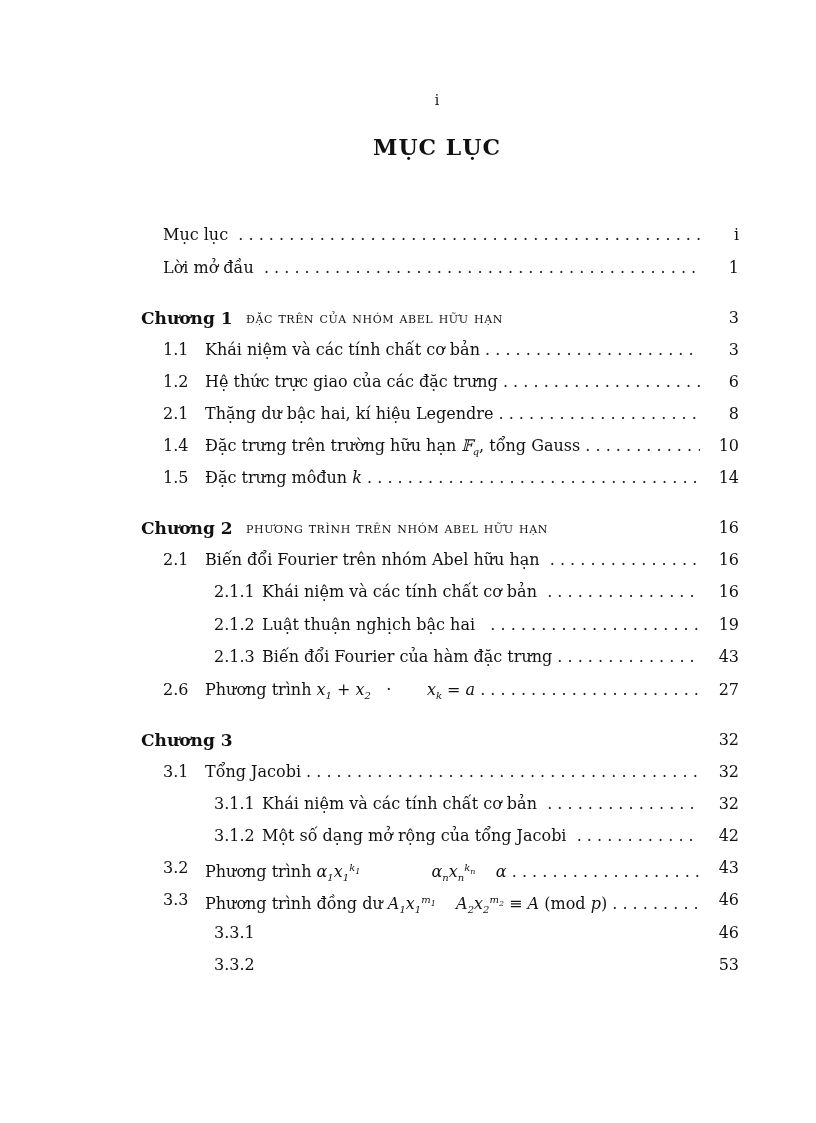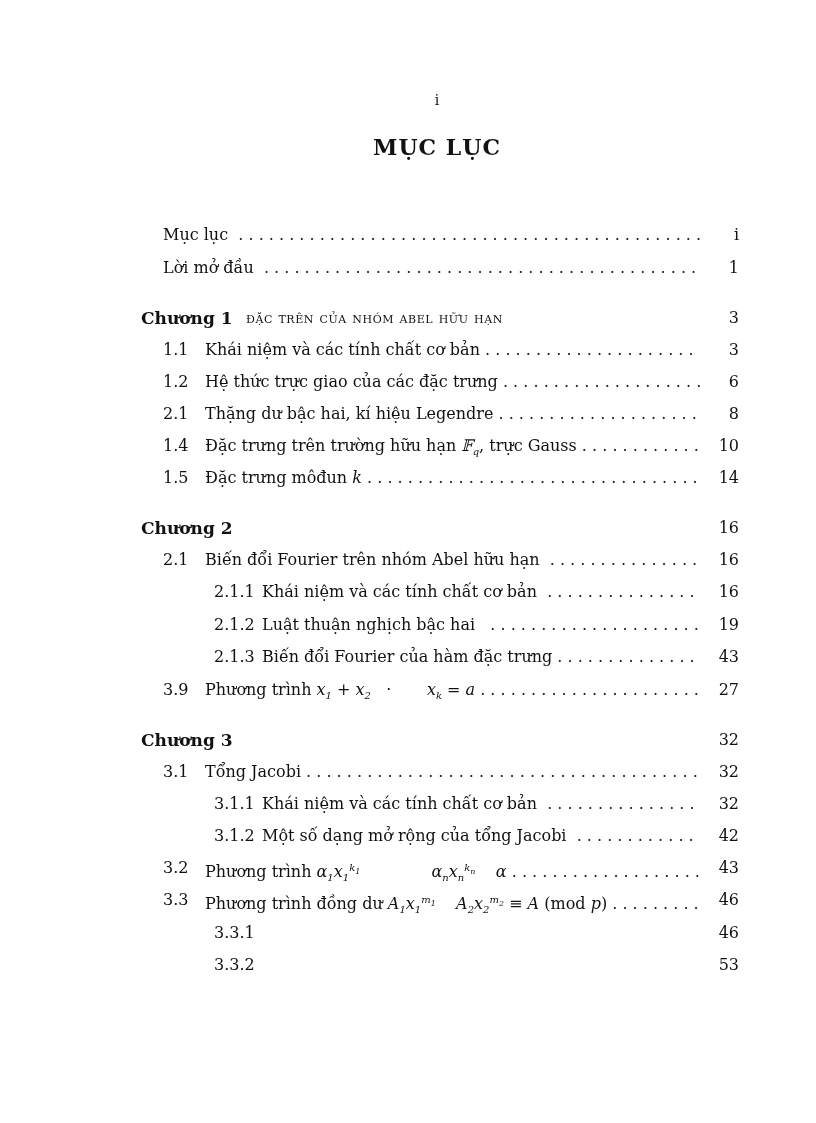--- a/index.html
+++ b/index.html
@@ -55,31 +55,32 @@
     <span class="txt"><span>Hệ thức trực giao của các đặc trưng</span> <span class="leader">. . . . . . . . . . . . . . . . . . . . . . . . . . . . . . . . . . . . . . . . . . . . . . . . . . . . . . . . . . . . . . . . . . . . . . . . . . . . . . . .</span></span>
     <span class="pg">6</span>
   </div>
   <div class="row sec" style="top:402px">
     <span class="num">2.1</span>
     <span class="txt"><span>Thặng dư bậc hai, kí hiệu Legendre</span> <span class="leader">. . . . . . . . . . . . . . . . . . . . . . . . . . . . . . . . . . . . . . . . . . . . . . . . . . . . . . . . . . . . . . . . . . . . . . . . . . . . . . . .</span></span>
     <span class="pg">8</span>
   </div>
   <div class="row sec" style="top:434px">
     <span class="num">1.4</span>
-    <span class="txt"><span>Đặc trưng trên trường hữu hạn </span><span class="math">𝔽<sub>q</sub></span><span>, trực Gauss</span> <span class="leader">. . . . . . . . . . . . . . . . . . . . . . . . . . . . . . . . . . . . . . . . . . . . . . . . . . . . . . . . . . . . . . . . . . . . . . . . . . . . . . . .</span></span>
+    <span class="txt"><span>Đặc trưng trên trường hữu hạn </span><span class="math">𝔽<sub>q</sub></span><span>, tổng Gauss</span> <span class="leader">. . . . . . . . . . . . . . . . . . . . . . . . . . . . . . . . . . . . . . . . . . . . . . . . . . . . . . . . . . . . . . . . . . . . . . . . . . . . . . . .</span></span>
     <span class="pg">10</span>
   </div>
   <div class="row sec" style="top:466px">
     <span class="num">1.5</span>
     <span class="txt"><span>Đặc trưng môđun </span><span class="math">k</span> <span class="leader">. . . . . . . . . . . . . . . . . . . . . . . . . . . . . . . . . . . . . . . . . . . . . . . . . . . . . . . . . . . . . . . . . . . . . . . . . . . . . . . .</span></span>
     <span class="pg">14</span>
   </div>
 
   <div class="row chapter" style="top:516px">
     <span class="num">Chương 2</span>
+    <span class="txt">phương trình trên nhóm abel hữu hạn</span>
     <span class="pg">16</span>
   </div>
   <div class="row sec" style="top:548px">
     <span class="num">2.1</span>
     <span class="txt"><span>Biến đổi Fourier trên nhóm Abel hữu hạn</span>&nbsp;&nbsp;<span class="leader">. . . . . . . . . . . . . . . . . . . . . . . . . . . . . . . . . . . . . . . . . . . . . . . . . . . . . . . . . . . . . . . . . . . . . . . . . . . . . . . .</span></span>
     <span class="pg">16</span>
   </div>
   <div class="row sub" style="top:580px">
     <span class="num">2.1.1</span>
     <span class="txt"><span>Khái niệm và các tính chất cơ bản</span>&nbsp;&nbsp;<span class="leader">. . . . . . . . . . . . . . . . . . . . . . . . . . . . . . . . . . . . . . . . . . . . . . . . . . . . . . . . . . . . . . . . . . . . . . . . . . . . . . . .</span></span>
@@ -89,21 +90,21 @@
     <span class="num">2.1.2</span>
     <span class="txt"><span>Luật thuận nghịch bậc hai</span>&nbsp;&nbsp;&nbsp;<span class="leader">. . . . . . . . . . . . . . . . . . . . . . . . . . . . . . . . . . . . . . . . . . . . . . . . . . . . . . . . . . . . . . . . . . . . . . . . . . . . . . . .</span></span>
     <span class="pg">19</span>
   </div>
   <div class="row sub" style="top:645px">
     <span class="num">2.1.3</span>
     <span class="txt"><span>Biến đổi Fourier của hàm đặc trưng</span> <span class="leader">. . . . . . . . . . . . . . . . . . . . . . . . . . . . . . . . . . . . . . . . . . . . . . . . . . . . . . . . . . . . . . . . . . . . . . . . . . . . . . . .</span></span>
     <span class="pg">43</span>
   </div>
   <div class="row sec" style="top:678px">
-    <span class="num">3.9</span>
+    <span class="num">2.6</span>
     <span class="txt"><span>Phương trình </span><span class="math">x<sub>1</sub> <span style="font-style:normal">+</span> x<sub>2</sub>&nbsp;&nbsp;&nbsp;<span style="font-style:normal">·</span>&nbsp;&nbsp;&nbsp;&nbsp;&nbsp;&nbsp;&nbsp;x<sub>k</sub> <span style="font-style:normal">=</span> a</span> <span class="leader">. . . . . . . . . . . . . . . . . . . . . . . . . . . . . . . . . . . . . . . . . . . . . . . . . . . . . . . . . . . . . . . . . . . . . . . . . . . . . . . .</span></span>
     <span class="pg">27</span>
   </div>
 
   <div class="row chapter" style="top:728px">
     <span class="num">Chương 3</span>
     <span class="pg">32</span>
   </div>
   <div class="row sec" style="top:760px">
     <span class="num">3.1</span>

